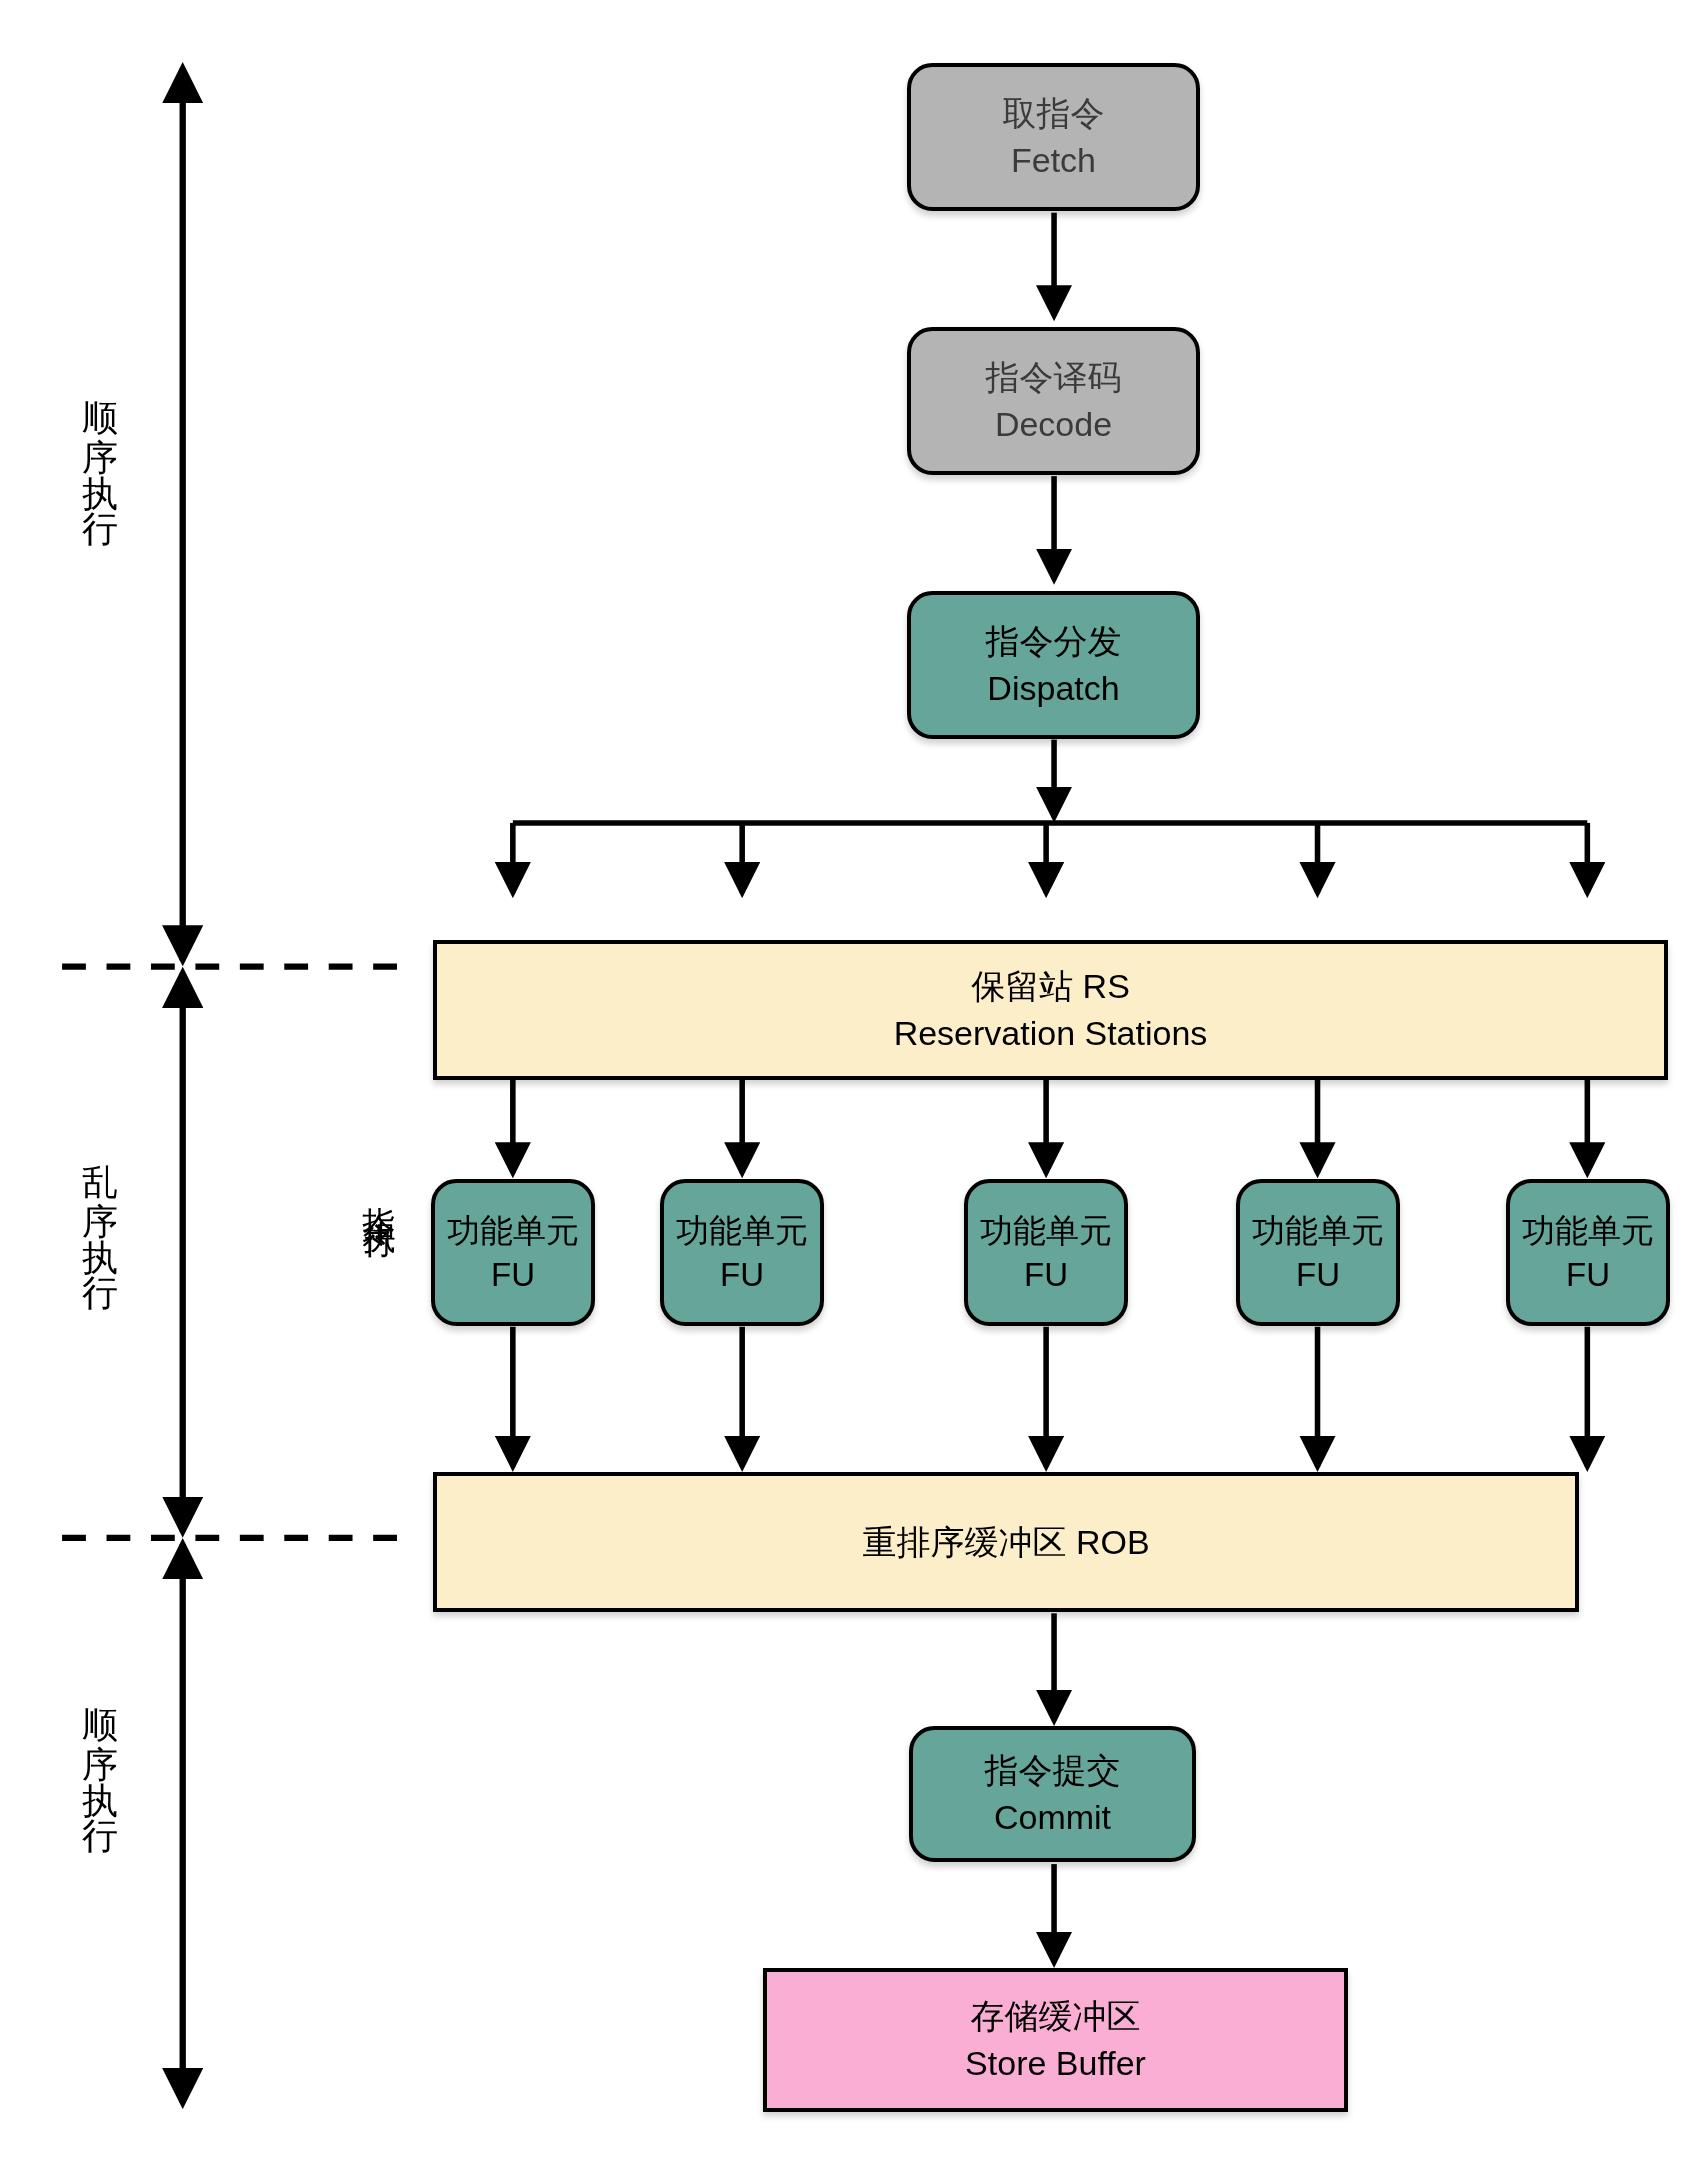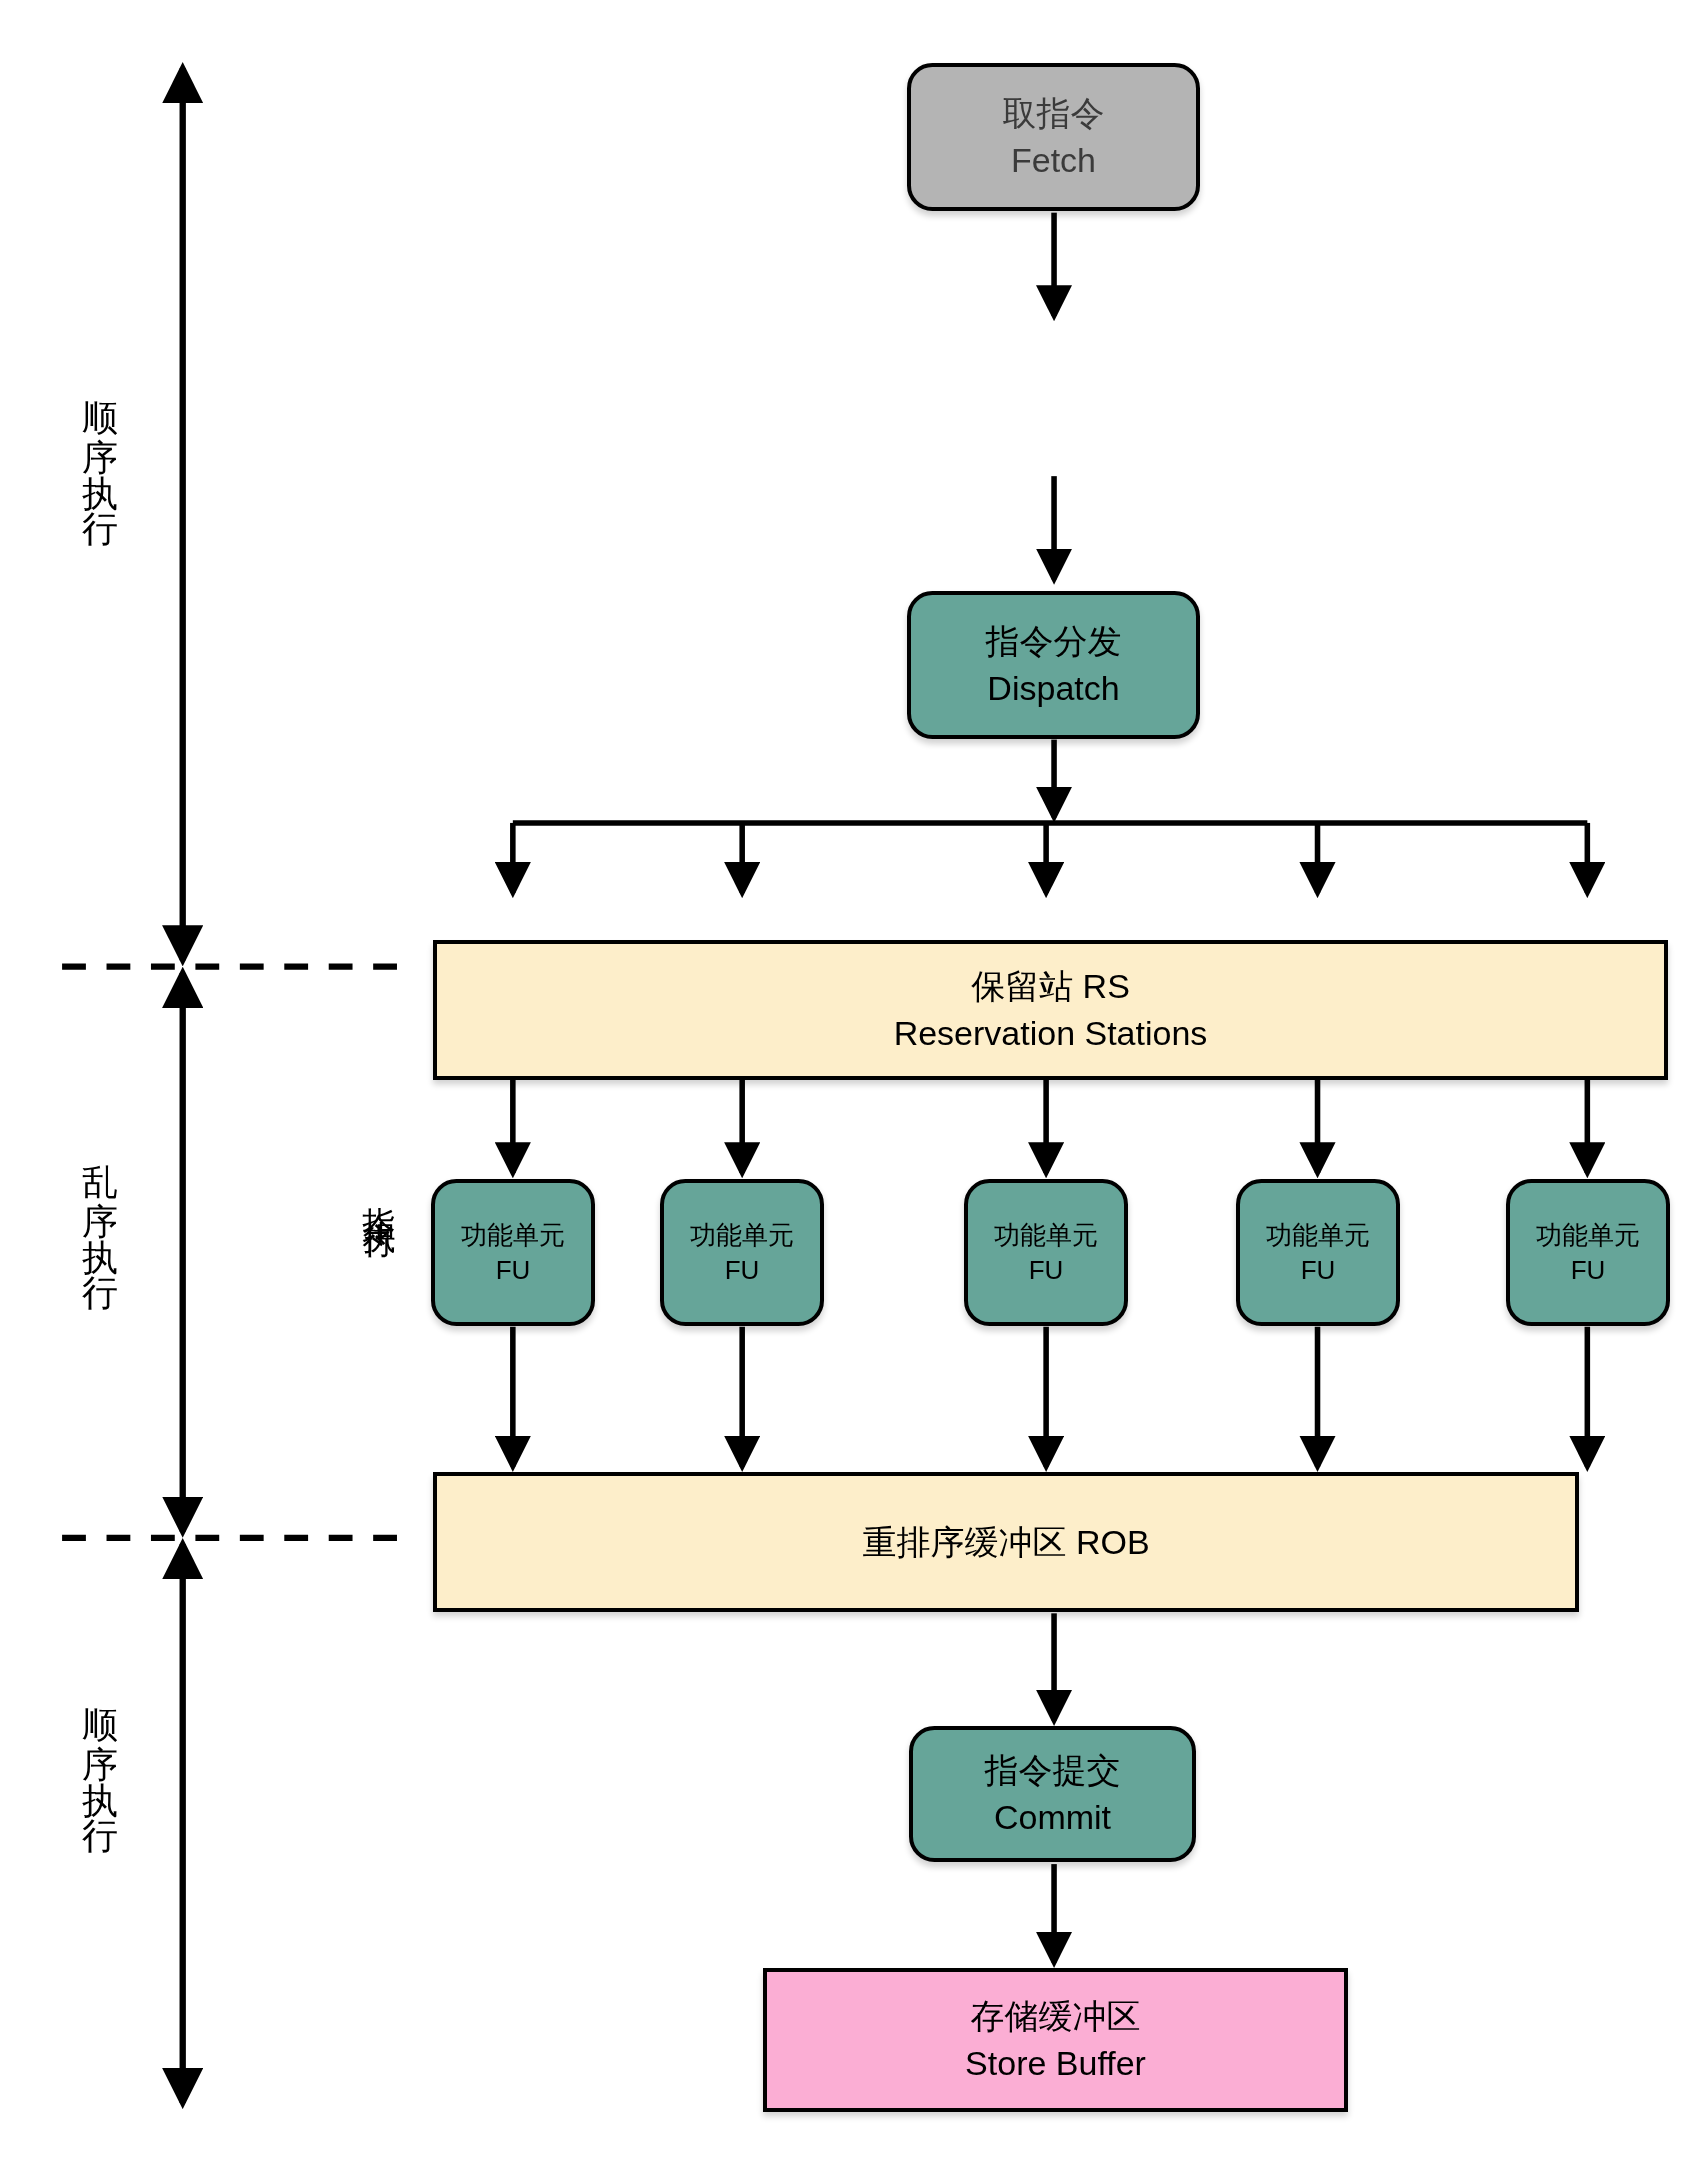--- a/index.html
+++ b/index.html
@@ -42,21 +42,21 @@
   .pink  { background: var(--store-pink,  #fbaed4); }
 
   .node-fetch    { left: 907px; top: 63px;   width: 293px;  height: 148px; }
   .node-decode   { left: 907px; top: 327px;  width: 293px;  height: 148px; }
   .node-dispatch { left: 907px; top: 591px;  width: 293px;  height: 148px; justify-content: center; }
   .node-rs       { left: 433px;  top: 940px; width: 1235px; height: 140px; }
   .node-rob      { left: 433px;  top: 1472px; width: 1146px; height: 140px; }
   .node-commit   { left: 909px; top: 1726px; width: 287px;  height: 136px; }
   .node-store    { left: 763px;  top: 1968px; width: 585px;  height: 144px; }
 
-  .node-fu { top: 1179px; width: 164px; height: 147px; font-size: 26px; line-height: 1.32; }
+  .node-fu { top: 1179px; width: 164px; height: 147px; font-size: 33px; line-height: 1.32; }
   .node-fu-1 { left: 431px;  }
   .node-fu-2 { left: 660px;  }
   .node-fu-3 { left: 964px; }
   .node-fu-4 { left: 1236px; }
   .node-fu-5 { left: 1506px; }
 
   .v-label {
     position: absolute;
     writing-mode: vertical-lr;
     text-orientation: upright;
@@ -129,20 +129,24 @@
       <line x1="1328" y1="2033" x2="1328" y2="2168" marker-end="url(#ah)"></line>
       <line x1="1328" y1="2349" x2="1328" y2="2473" marker-end="url(#ah)"></line>
     </g>
   </svg>
 
   <div class="node rounded gray node-fetch">
     <span>取指令</span>
     <span>Fetch</span>
   </div>
 
+  <div class="node rounded gray node-decode">
+    <span>指令译码</span>
+    <span>Decode</span>
+  </div>
 
   <div class="node rounded teal node-dispatch">
     <span>指令分发</span>
     <span>Dispatch</span>
   </div>
 
   <div class="node cream node-rs">
     <span>保留站 RS</span>
     <span>Reservation Stations</span>
   </div>

